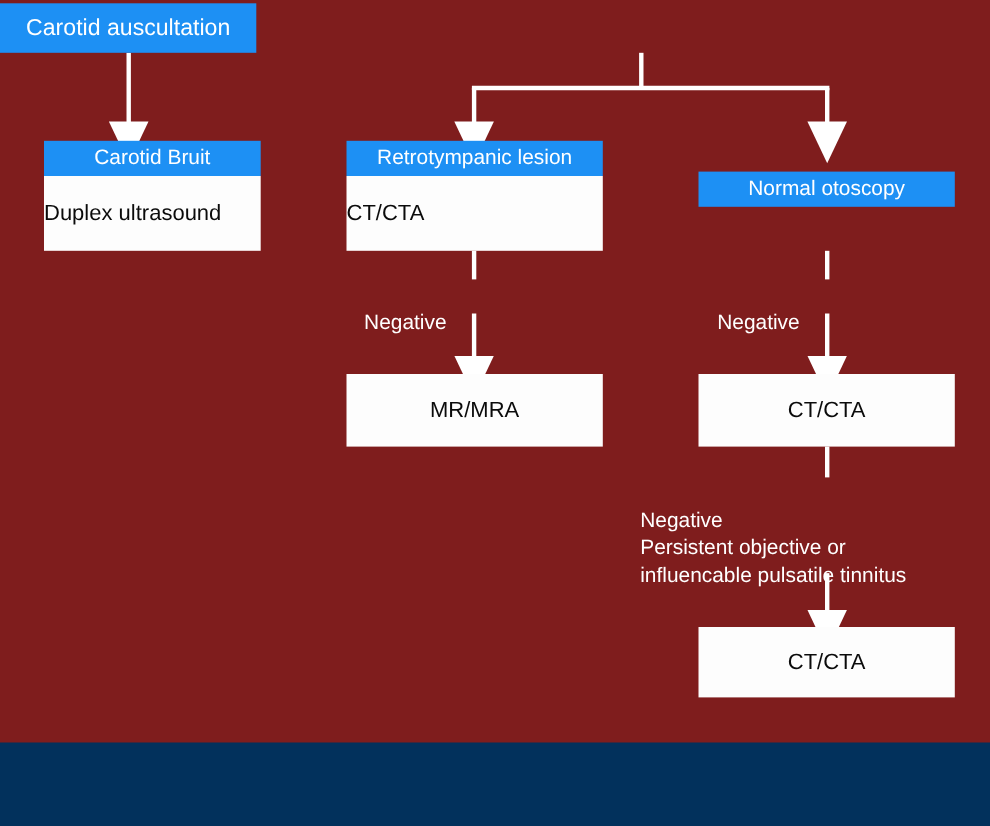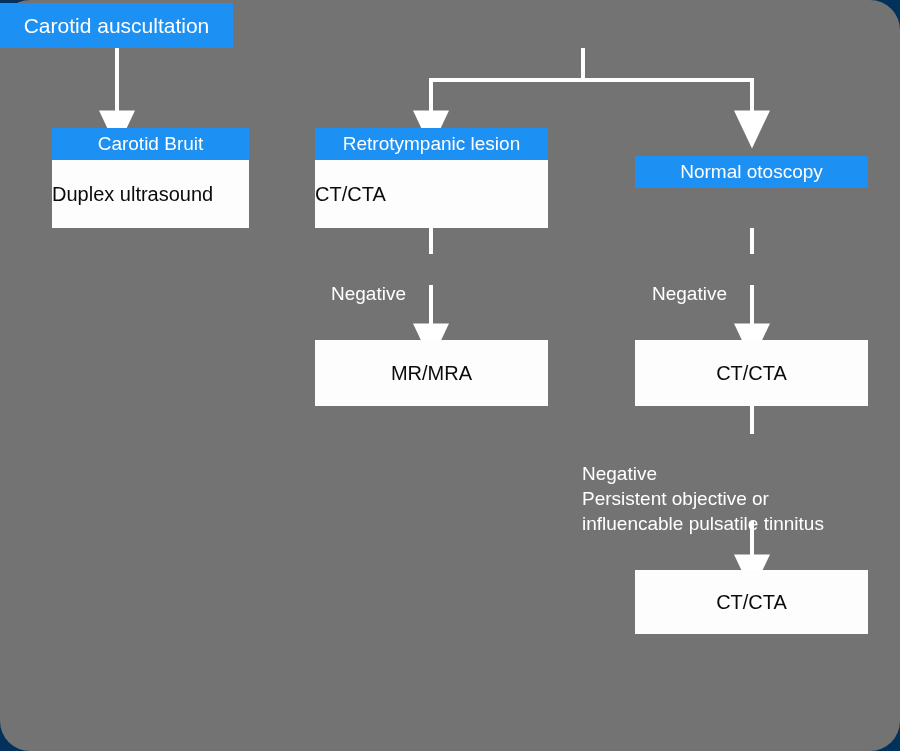--- a/index.html
+++ b/index.html
@@ -9,23 +9,22 @@
   body {
     width: 900px;
     height: 751px;
     background: #02315c;
     font-family: "Liberation Sans", sans-serif;
     overflow: hidden;
   }
   #canvas {
     position: relative;
     width: 900px;
-    height: 751px;
-    background: #737373;
-    border-radius: 30px;
+    height: 675px;
+    background: #7f1d1d;
   }
   svg.connectors {
     position: absolute;
     left: 0;
     top: 0;
     width: 900px;
     height: 751px;
     pointer-events: none;
   }
   .node {
@@ -110,21 +109,21 @@
     <line x1="752" y1="406" x2="752" y2="434" stroke="#ffffff" stroke-width="4"></line>
 
     <line x1="752" y1="521" x2="752" y2="556" stroke="#ffffff" stroke-width="4" marker-end="url(#arrowhead)"></line>
   </svg>
 
   <div class="node top-box" style="left:0px; top:3px; width:233px;">
     <span>Carotid auscultation</span>
   </div>
 
 
-  <div class="node" style="left:16px; top:128px; width:233px;padding-left:36px;">
+  <div class="node" style="left:4px; top:128px; width:233px;padding-left:36px;">
     <div class="node-header">Carotid Bruit</div>
     <div class="node-body">
       <span>Duplex ultrasound</span>
     </div>
   </div>
 
   <div class="node" style="left:315px; top:128px; width:233px;">
     <div class="node-header">Retrotympanic lesion</div>
     <div class="node-body">
       <span>CT/CTA</span>

